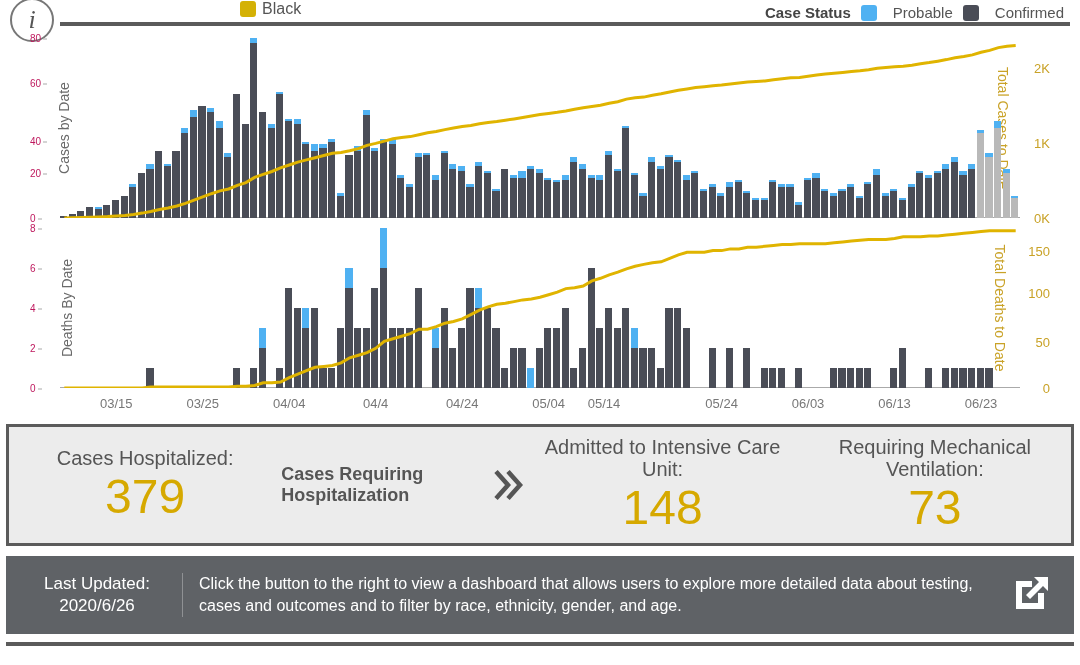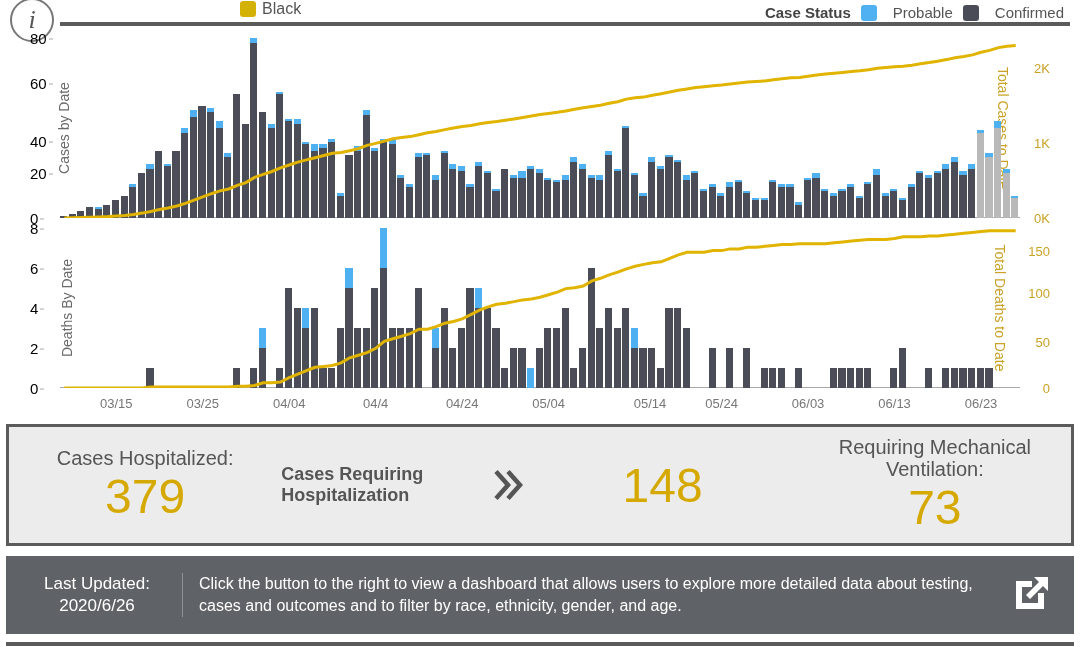--- a/index.html
+++ b/index.html
@@ -17,21 +17,21 @@
   .sw-conf{background:#4a4d57;}
 
   .charts{position:relative;margin:4px 10px 0 10px;height:380px;}
   .chart{position:absolute;left:50px;right:50px;}
   #chart-cases{top:0;height:180px;}
   #chart-deaths{top:190px;height:160px;}
   .ylab-left{position:absolute;left:-42px;top:50%;transform:translateY(-50%) rotate(-90deg);font-size:14px;color:#6a6a6a;white-space:nowrap;}
   .ylab-right{position:absolute;right:-44px;top:50%;transform:translateY(-50%) rotate(90deg);font-size:14px;color:#c9a227;white-space:nowrap;}
   .plot{position:absolute;left:0;right:0;top:0;bottom:0;}
   .axis-bottom{position:absolute;left:0;right:0;bottom:0;border-top:1px solid #aaa;}
-  .ytick-l{position:absolute;left:-30px;font-size:15px;color:#000000;transform:translateY(50%);margin-top:10px;} 
+  .ytick-l{position:absolute;left:-30px;font-size:10px;color:#be185d;transform:translateY(50%);margin-top:10px;} 
   .ytick-l:after{content:"";position:absolute;right:-6px;top:50%;width:4px;border-top:1px solid #aaa;}
   .ytick-r{position:absolute;right:-30px;font-size:13px;color:#c9a227;transform:translateY(50%);}
   .bar{position:absolute;bottom:0;width:7px;}
   .bar .conf{position:absolute;left:0;right:0;bottom:0;background:#4a4d57;}
   .bar .prob{position:absolute;left:0;right:0;background:#4fb1f2;}
   .bar.grey .conf{background:#b9b9b9;}
   svg.line{position:absolute;left:0;top:0;width:100%;height:100%;pointer-events:none;}
   .xticks{position:absolute;left:50px;right:50px;top:358px;height:20px;}
   .xtick{position:absolute;font-size:13px;color:#777;transform:translateX(-50%);}
 
@@ -760,21 +760,21 @@
           </svg>
         </div>
     </div>
     <div class="xticks" id="xticks">
         <div class="xtick" style="left: 56.2162px;">03/15</div>
         <div class="xtick" style="left: 142.703px;">03/25</div>
         <div class="xtick" style="left: 229.189px;">04/04</div>
         <div class="xtick" style="left: 315.676px;">04/4</div>
         <div class="xtick" style="left: 402.162px;">04/24</div>
         <div class="xtick" style="left: 488.649px;">05/04</div>
-        <div class="xtick" style="left: 590px;">05/14</div>
+        <div class="xtick" style="left: 544px;">05/14</div>
         <div class="xtick" style="left: 661.622px;">05/24</div>
         <div class="xtick" style="left: 748.108px;">06/03</div>
         <div class="xtick" style="left: 834.595px;">06/13</div>
         <div class="xtick" style="left: 921.081px;">06/23</div>
       </div>
   </div>
 
   <div class="hosp-row">
     <div class="hosp-cell">
       <div class="lbl">Cases Hospitalized:</div>
@@ -782,20 +782,21 @@
     </div>
     <div class="mid-note">
       <span>Cases Requiring Hospitalization</span>
       <span class="chev">
         <svg viewBox="0 0 24 24">
             <path d="M4 3 L12 12 L4 21 M12 3 L20 12 L12 21" fill="none" stroke="#555" stroke-width="3"></path>
           </svg>
       </span>
     </div>
     <div class="hosp-cell">
+      <div class="lbl">Admitted to Intensive Care Unit:</div>
       <div class="big">148</div>
     </div>
     <div class="hosp-cell">
       <div class="lbl">Requiring Mechanical Ventilation:</div>
       <div class="big">73</div>
     </div>
   </div>
 
   <div class="footer">
     <div class="lu">

